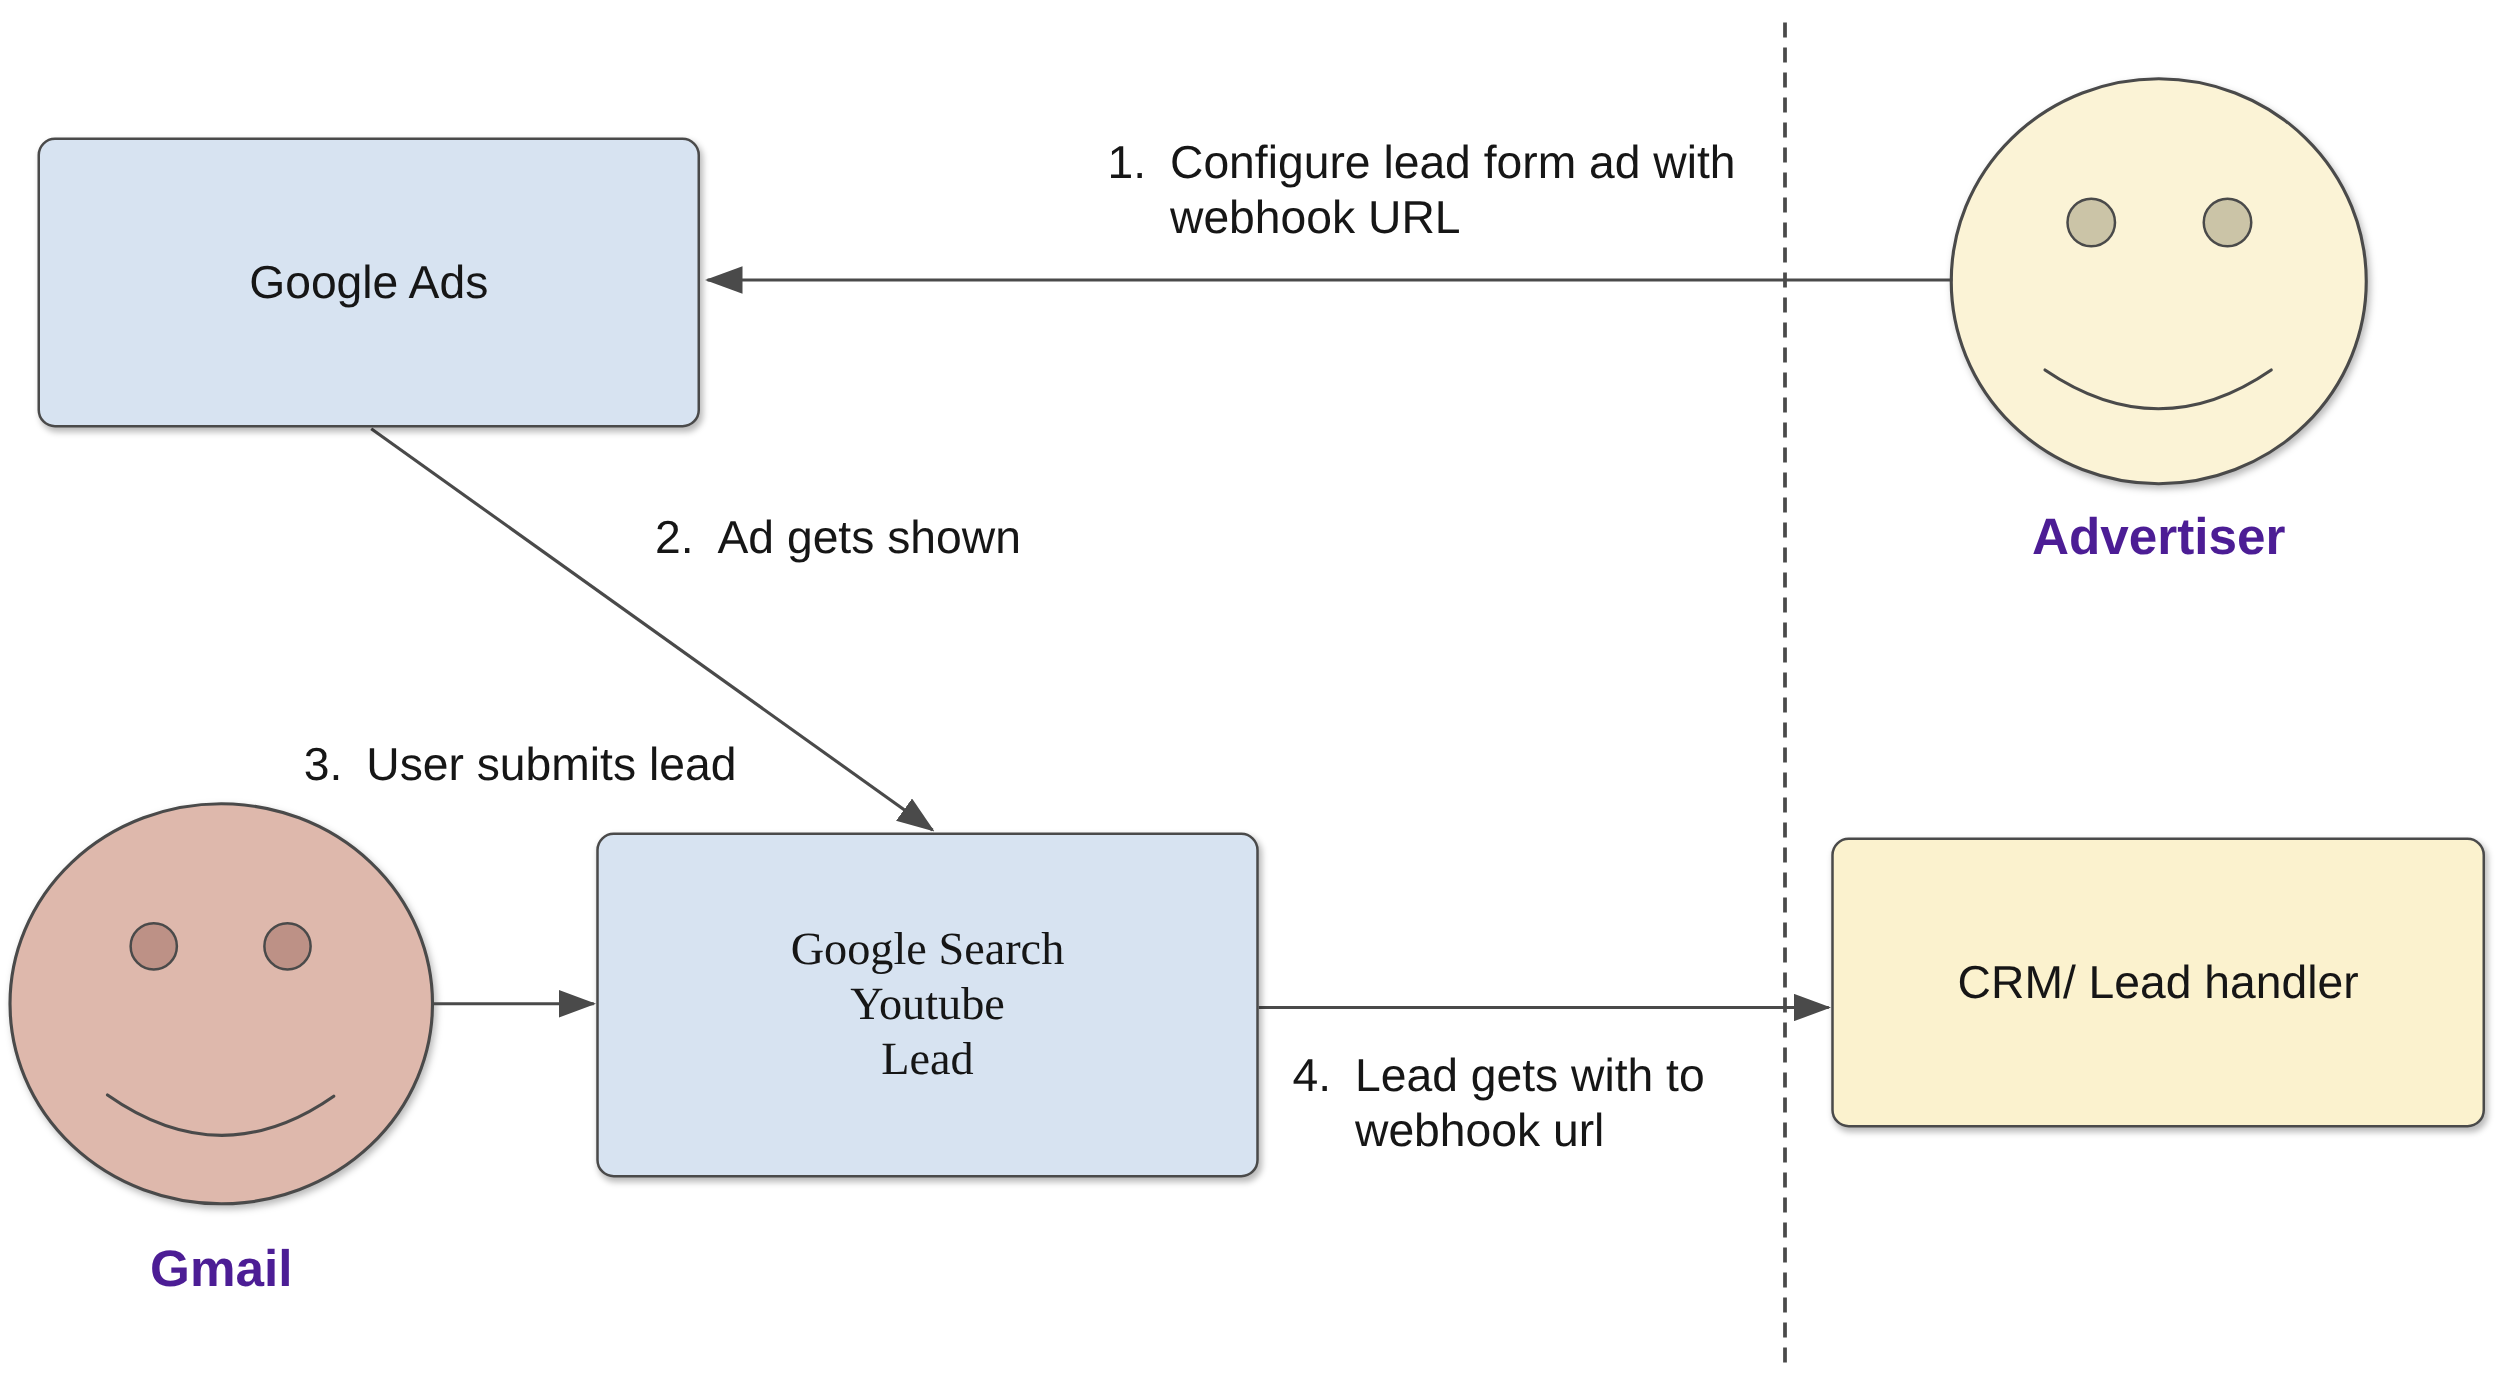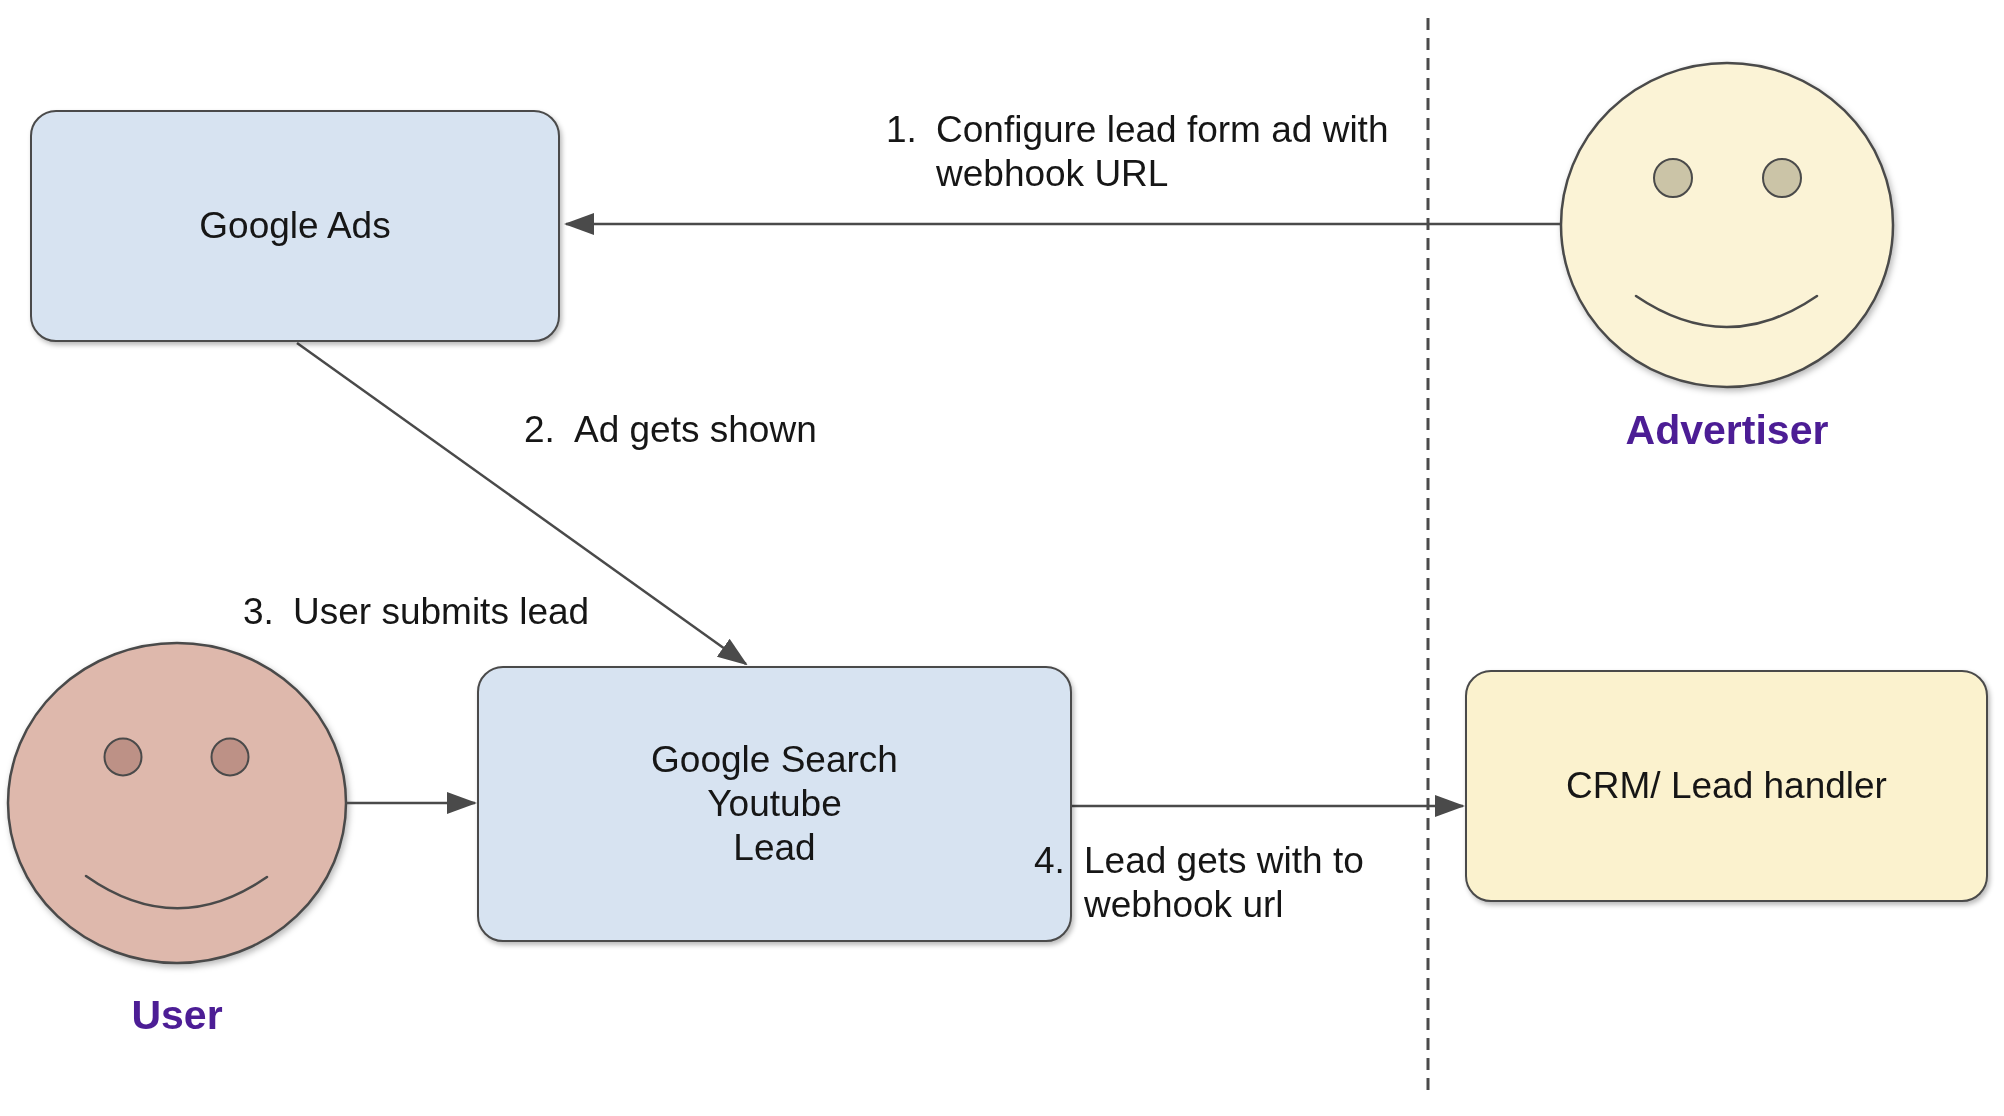--- a/index.html
+++ b/index.html
@@ -22,29 +22,29 @@
   .dashed{stroke:var(--stroke);stroke-width:3;stroke-dasharray:12 8;fill:none;}
   .face-yellow{fill:var(--face-yellow-fill);stroke:var(--stroke);stroke-width:2.5;}
   .face-pink{fill:var(--face-pink-fill);stroke:var(--stroke);stroke-width:2.5;}
   .eye-tan{fill:var(--eye-tan-fill);stroke:var(--stroke);stroke-width:2;}
   .eye-pink{fill:var(--eye-pink-fill);stroke:var(--stroke);stroke-width:2;}
   .smile{stroke:var(--stroke);stroke-width:2.5;fill:none;stroke-linecap:round;}
   .avatar{filter:drop-shadow(2px 3px 3px rgba(0,0,0,0.28));}
 
   .node{
     position:absolute;z-index:2;box-sizing:border-box;
-    border:2.5px solid var(--stroke);border-radius:26px;
+    border:2.5px solid var(--stroke);border-radius:14px;
     display:flex;flex-direction:column;align-items:center;justify-content:center;
     font-size:37px;line-height:44px;text-align:center;color:var(--text);
     box-shadow:2px 3px 5px rgba(0,0,0,0.28);
   }
   .node-blue{background:var(--node-blue-fill);}
   .node-yellow{background:var(--node-yellow-fill);}
   .node-google-ads{left:30px;top:110px;width:530px;height:232px;}
-  .node-channels{left:477px;top:666px;width:595px;height:276px;}
+  .node-channels{left:477px;top:666px;width:530px;height:276px;font-family:Liberation Serif, serif;}
   .node-crm{left:1465px;top:670px;width:523px;height:232px;}
   .node-line{display:block;}
 
   .actor-label{
     position:absolute;z-index:2;transform:translate(-50%,-50%);
     font-size:41px;font-weight:bold;color:#4c1d95;white-space:nowrap;
   }
   .actor-label-advertiser{left:1727px;top:430px;}
   .actor-label-user{left:177px;top:1015px;}
 
@@ -100,21 +100,21 @@
     <span class="node-line">Google Search</span>
     <span class="node-line">Youtube</span>
     <span class="node-line">Lead</span>
   </div>
 
   <div class="node node-yellow node-crm">
     <span class="node-line">CRM/ Lead handler</span>
   </div>
 
   <div class="actor-label actor-label-advertiser">Advertiser</div>
-  <div class="actor-label actor-label-user">User</div>
+  <div class="actor-label actor-label-user">Gmail</div>
 
   <div class="step step-1">
     <span class="num">1.</span>
     <span class="txt">
       <span class="node-line">Configure lead form ad with</span>
       <span class="node-line">webhook URL</span>
     </span>
   </div>
 
   <div class="step step-2">

